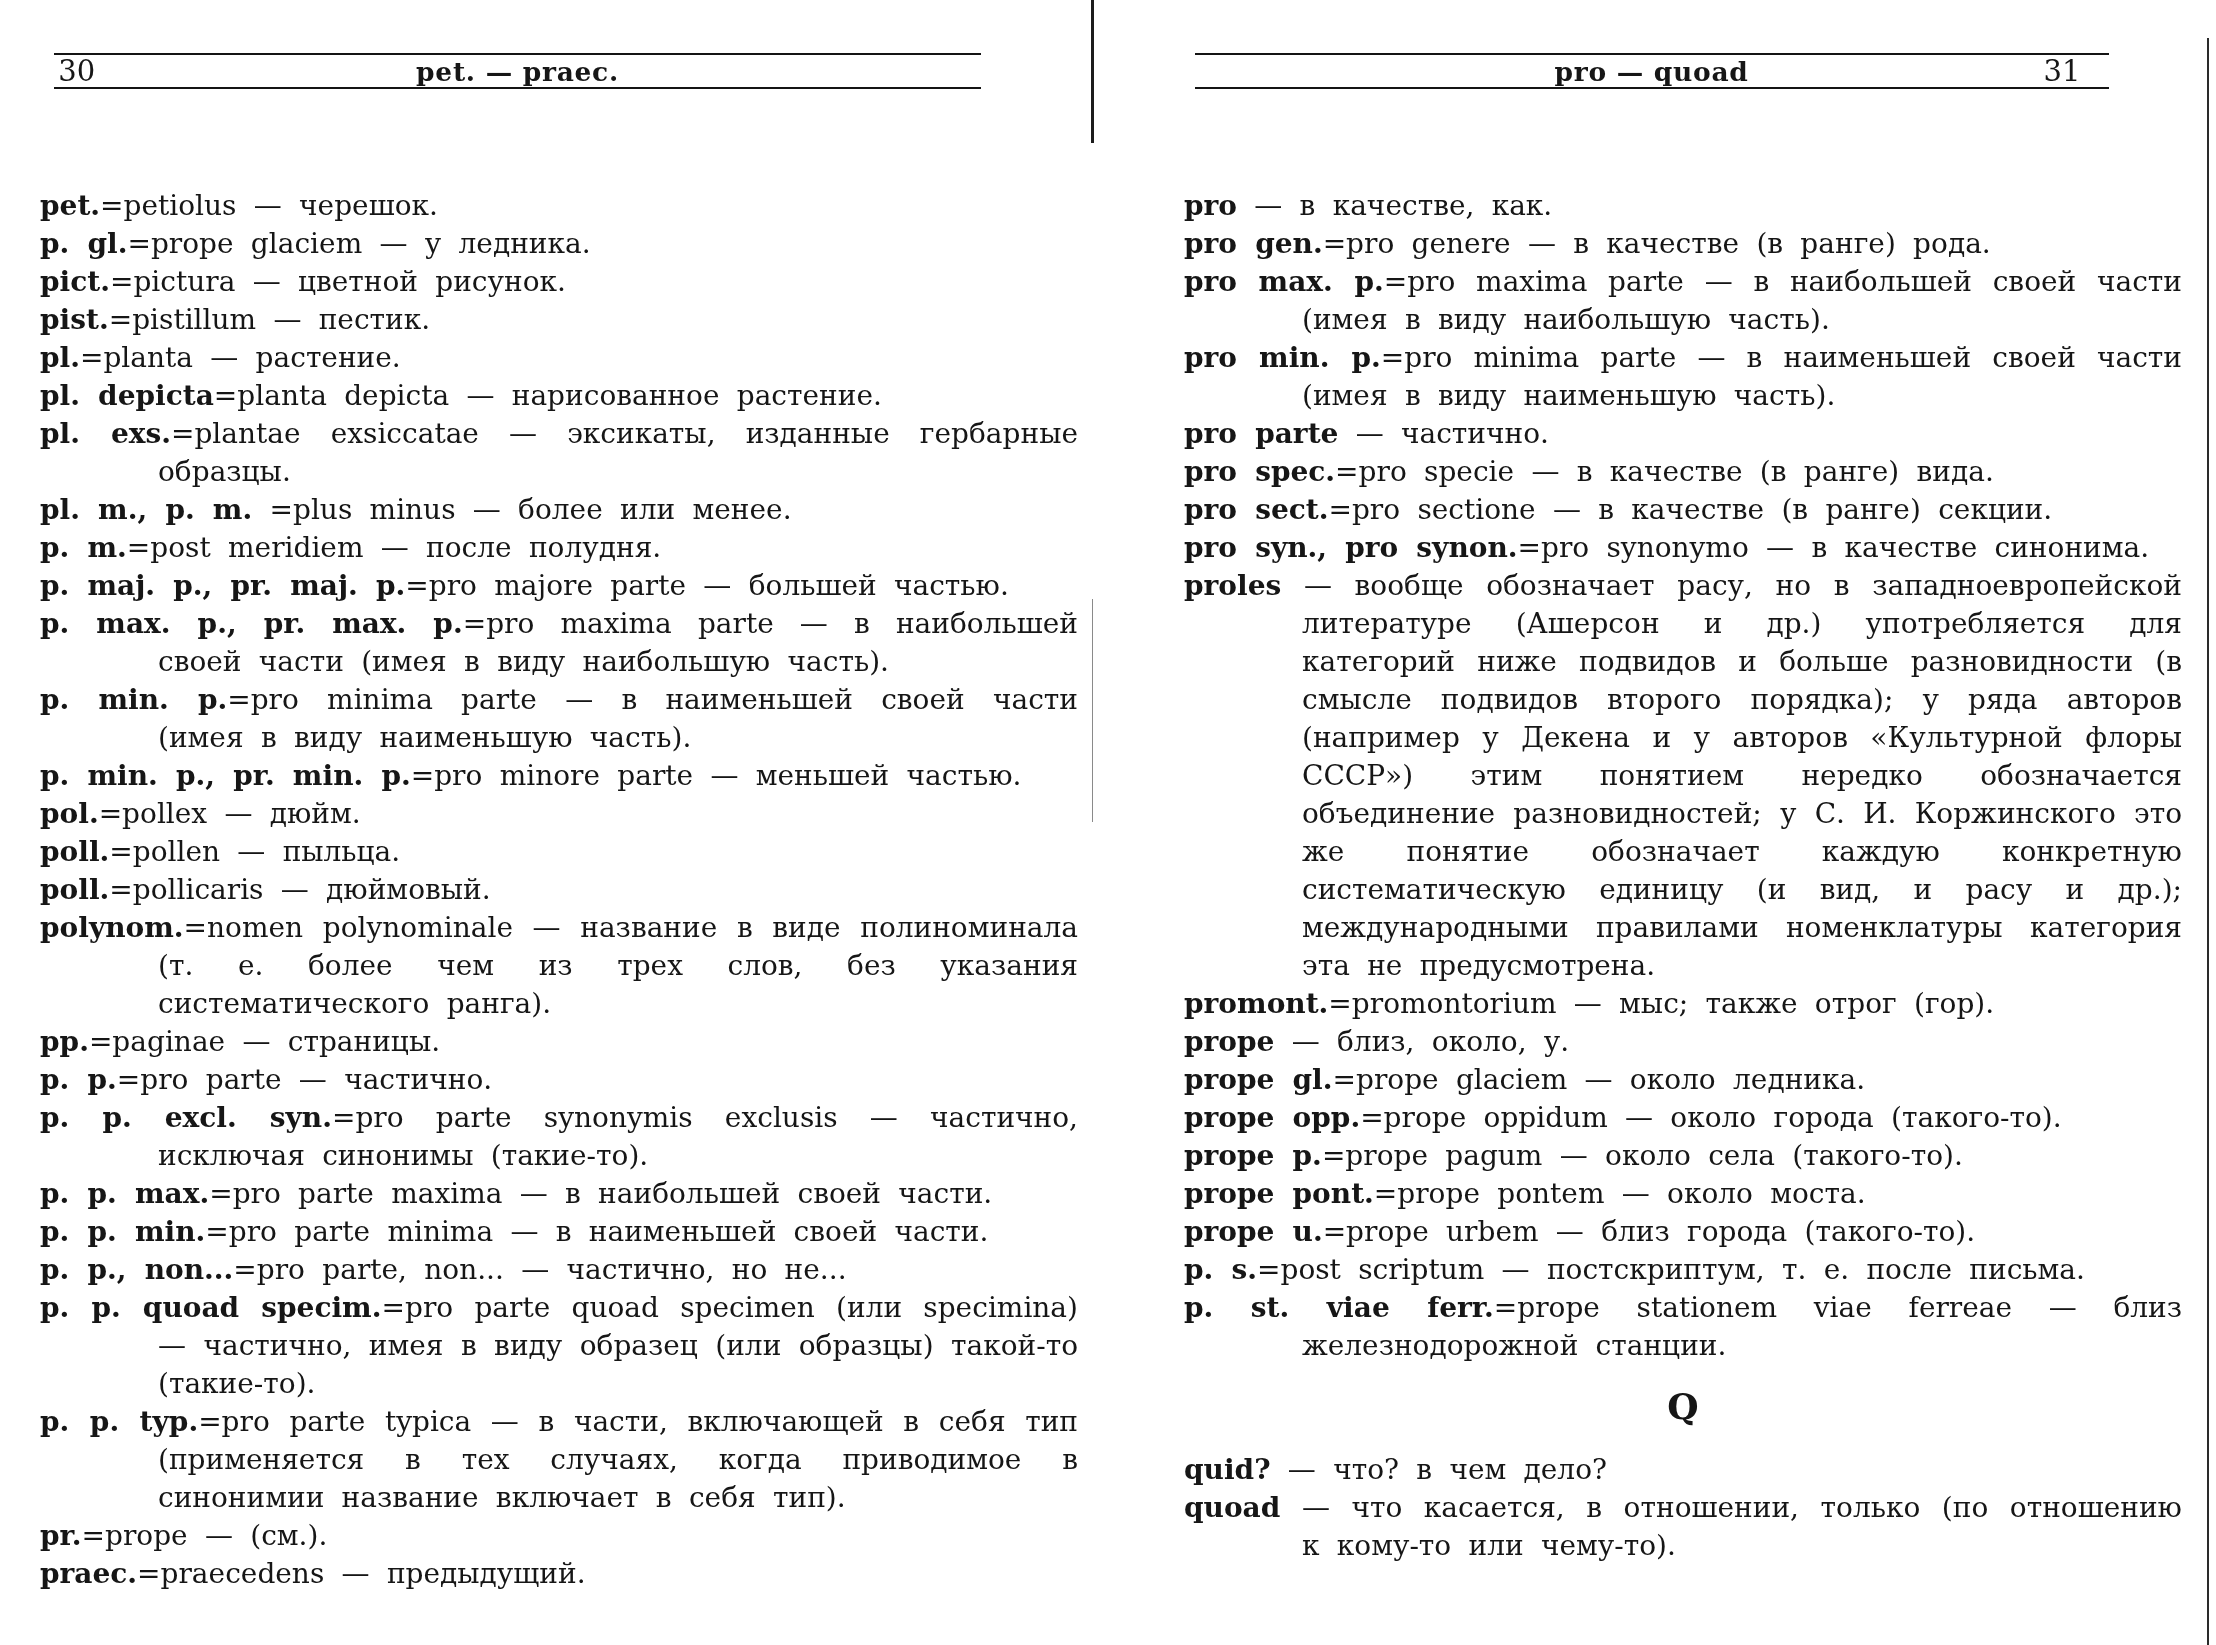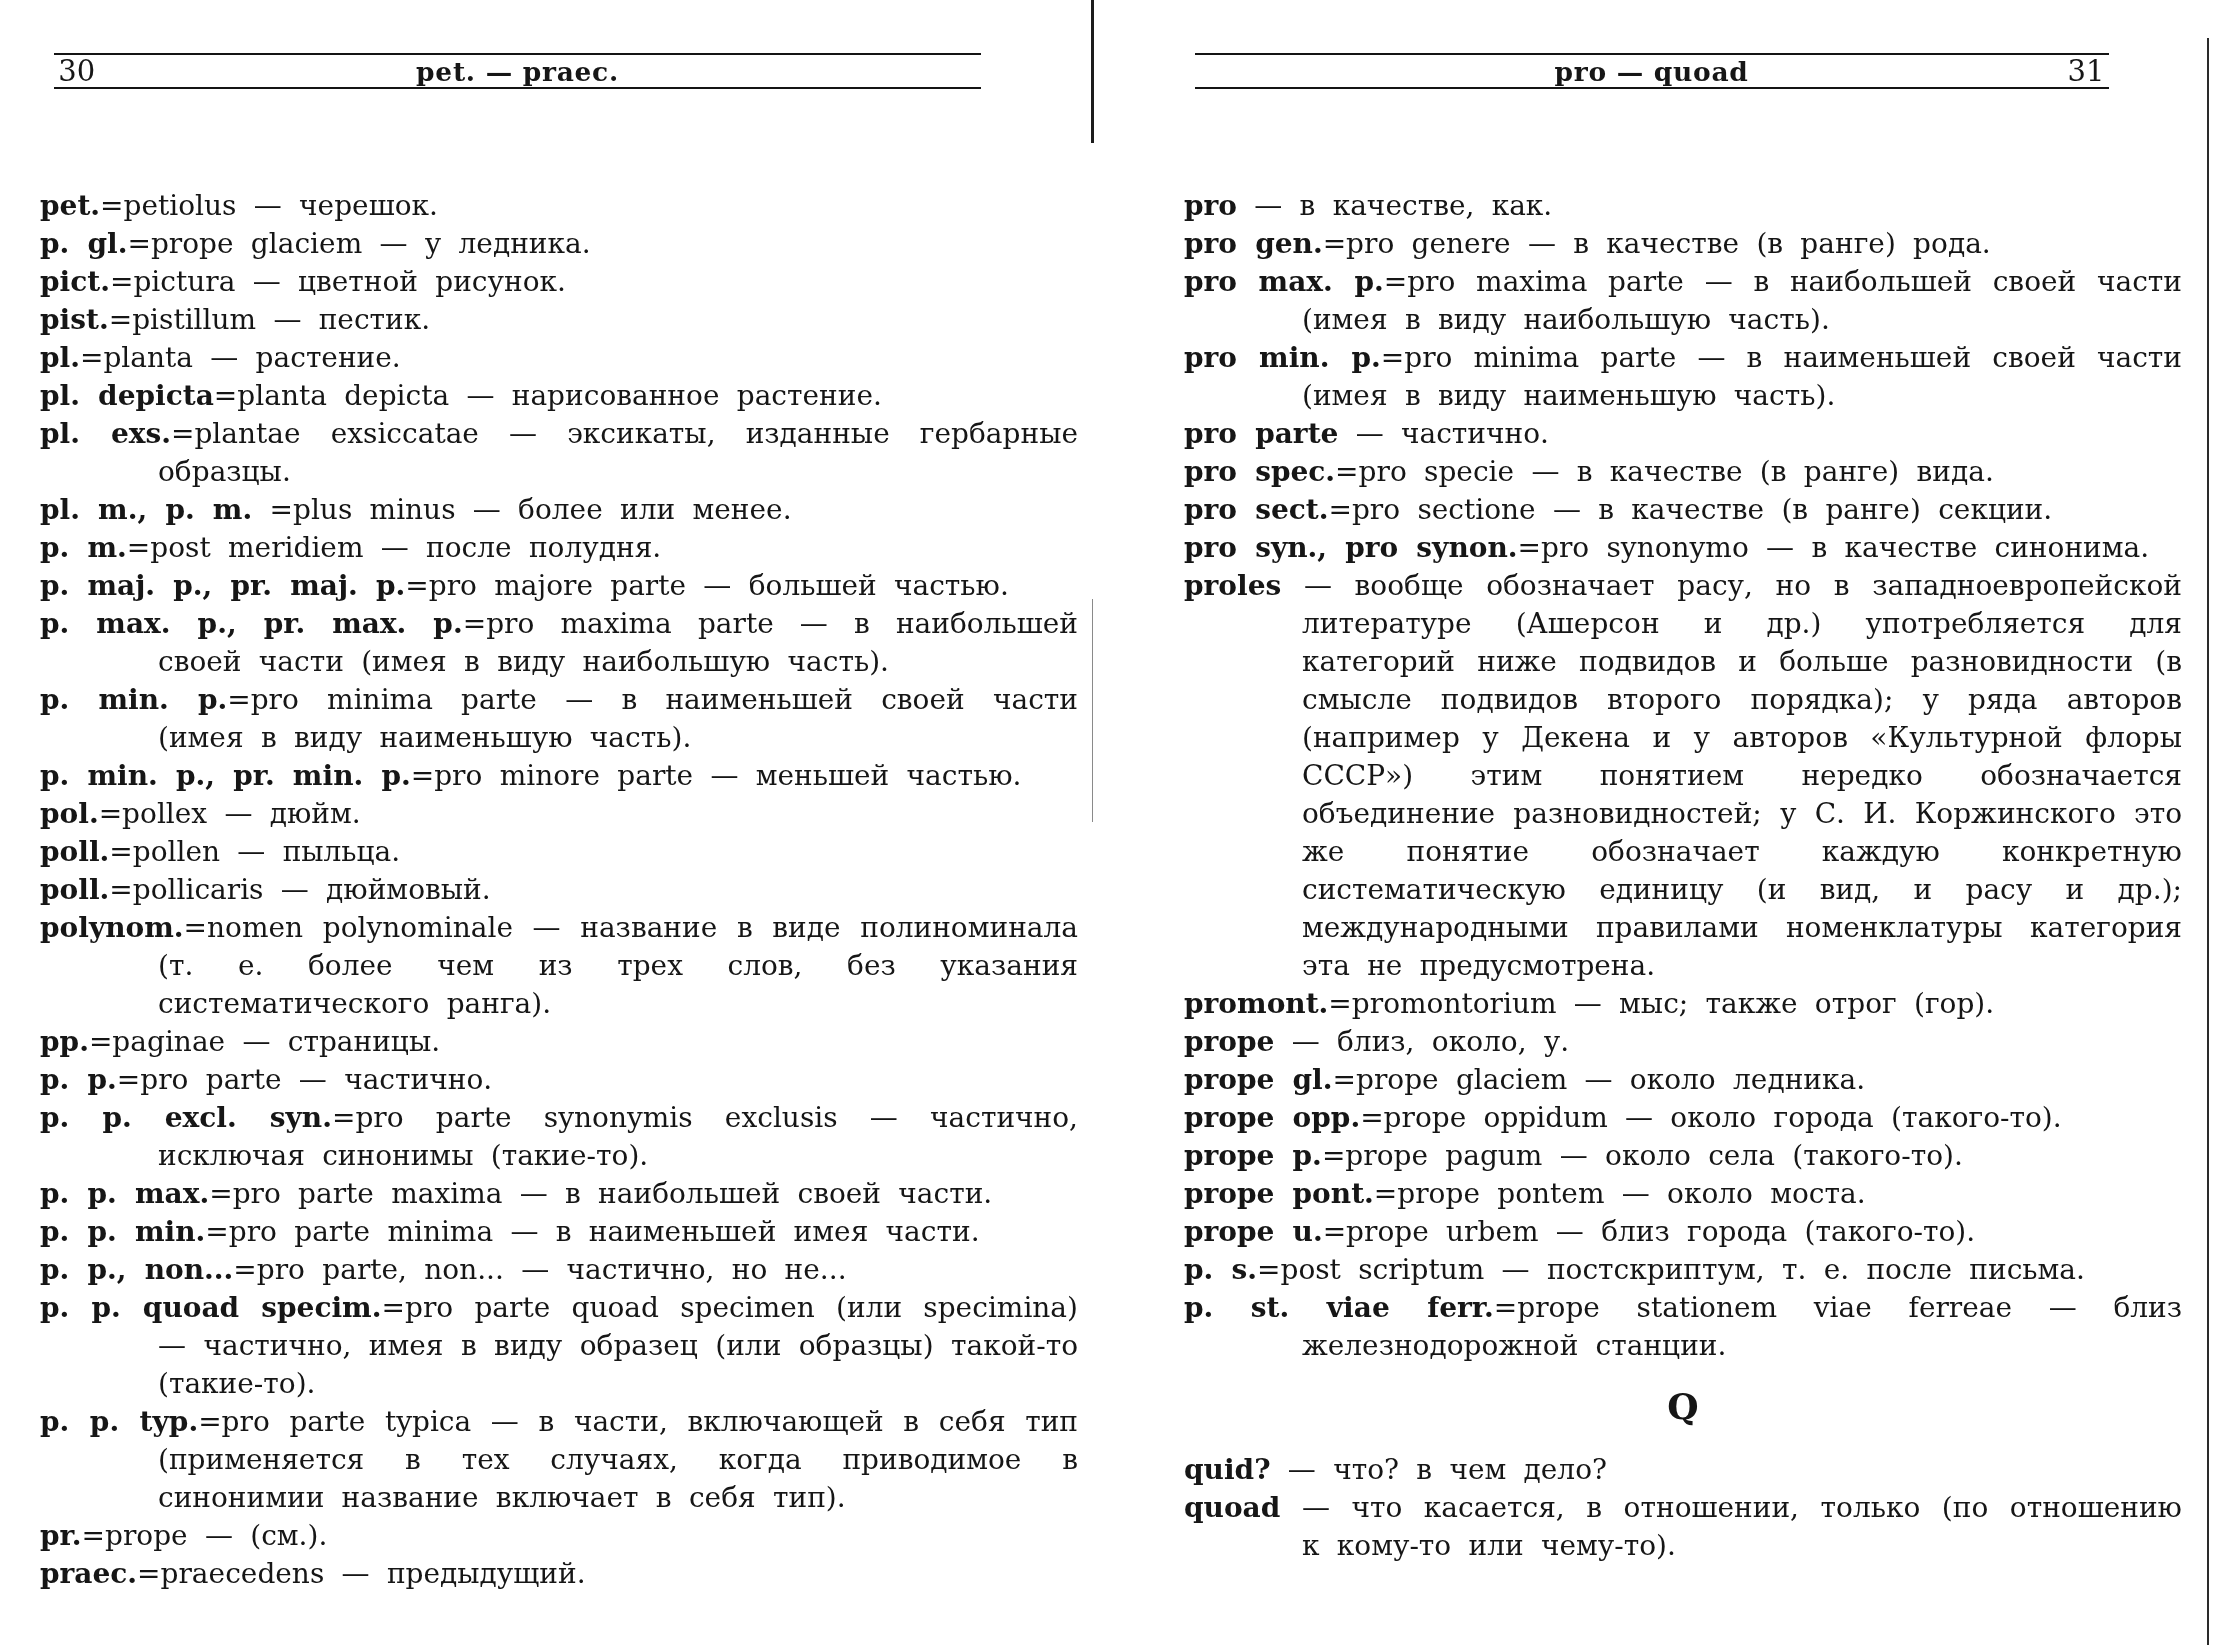--- a/index.html
+++ b/index.html
@@ -28,21 +28,21 @@
   }
   .page-left .page-header  { left: 14px; width: 927px; }
   .page-right .page-header { left: 10.5px; width: 914px; }
 
   .running-head { font-weight: bold; letter-spacing: 0.7px; text-align: center; }
   .page-number {
     position: absolute; top: 50%; transform: translateY(-50%);
     font-size: 29px; font-weight: normal;
   }
   .page-number.pn-left  { left: 4.2px; }
-  .page-number.pn-right { right: 4px; margin-left: 20px; }
+  .page-number.pn-right { right: 28px; margin-left: 20px; }
 
   .page-body {
     position: absolute; top: 187px; left: 0; right: 0;
     font-size: 28px; line-height: 38px;
     text-align: justify;
     word-spacing: 0.3em;
   }
   .entry {
     padding-left: 118px;
     text-indent: -118px;
@@ -89,21 +89,21 @@
         <div class="entry"><b class="abbr">p. min. p.</b><span class="rest">=pro minima parte — в наименьшей своей части (имея в виду наименьшую часть).</span></div>
         <div class="entry"><b class="abbr">p. min. p., pr. min. p.</b><span class="rest">=pro minore parte — меньшей частью.</span></div>
         <div class="entry"><b class="abbr">pol.</b><span class="rest">=pollex — дюйм.</span></div>
         <div class="entry"><b class="abbr">poll.</b><span class="rest">=pollen — пыльца.</span></div>
         <div class="entry"><b class="abbr">poll.</b><span class="rest">=pollicaris — дюймовый.</span></div>
         <div class="entry"><b class="abbr">polynom.</b><span class="rest">=nomen polynominale — название в виде полиноминала (т. е. более чем из трех слов, без указания систематического ранга).</span></div>
         <div class="entry"><b class="abbr">pp.</b><span class="rest">=paginae — страницы.</span></div>
         <div class="entry"><b class="abbr">p. p.</b><span class="rest">=pro parte — частично.</span></div>
         <div class="entry"><b class="abbr">p. p. excl. syn.</b><span class="rest">=pro parte synonymis exclusis — частично, исключая синонимы (такие-то).</span></div>
         <div class="entry"><b class="abbr">p. p. max.</b><span class="rest">=pro parte maxima — в наибольшей своей части.</span></div>
-        <div class="entry"><b class="abbr">p. p. min.</b><span class="rest">=pro parte minima — в наименьшей имея части.</span></div>
+        <div class="entry"><b class="abbr">p. p. min.</b><span class="rest">=pro parte minima — в наименьшей своей части.</span></div>
         <div class="entry"><b class="abbr">p. p., non...</b><span class="rest">=pro parte, non... — частично, но не...</span></div>
         <div class="entry"><b class="abbr">p. p. quoad specim.</b><span class="rest">=pro parte quoad specimen (или specimina) — частично, имея в виду образец (или образцы) такой-то (такие-то).</span></div>
         <div class="entry"><b class="abbr">p. p. typ.</b><span class="rest">=pro parte typica — в части, включающей в себя тип (применяется в тех случаях, когда приводимое в синонимии название включает в себя тип).</span></div>
         <div class="entry"><b class="abbr">pr.</b><span class="rest">=prope — (см.).</span></div>
         <div class="entry"><b class="abbr">praec.</b><span class="rest">=praecedens — предыдущий.</span></div>
       </div>
   </div>
 
   <div class="page page-right">
     <div class="page-header">

